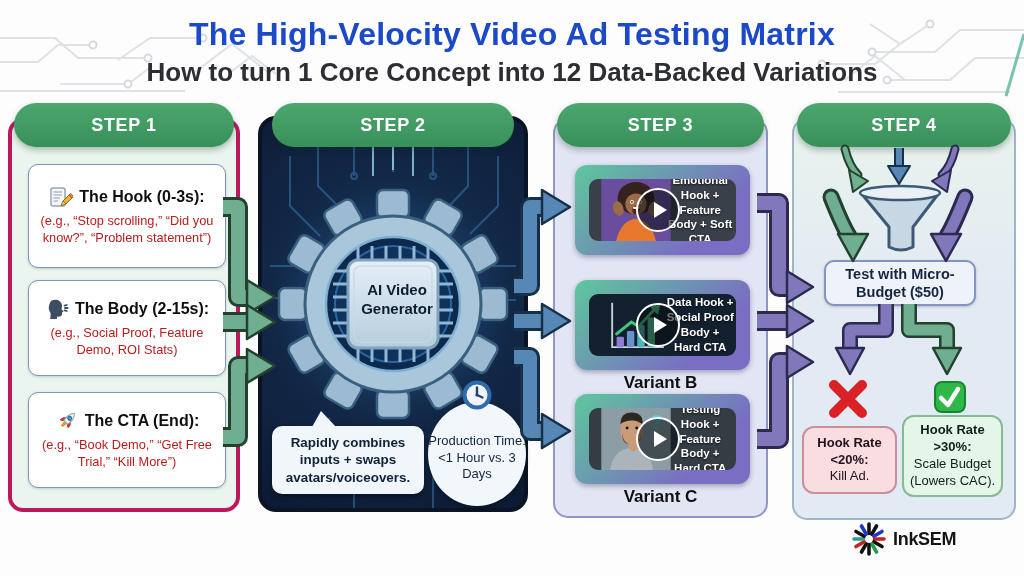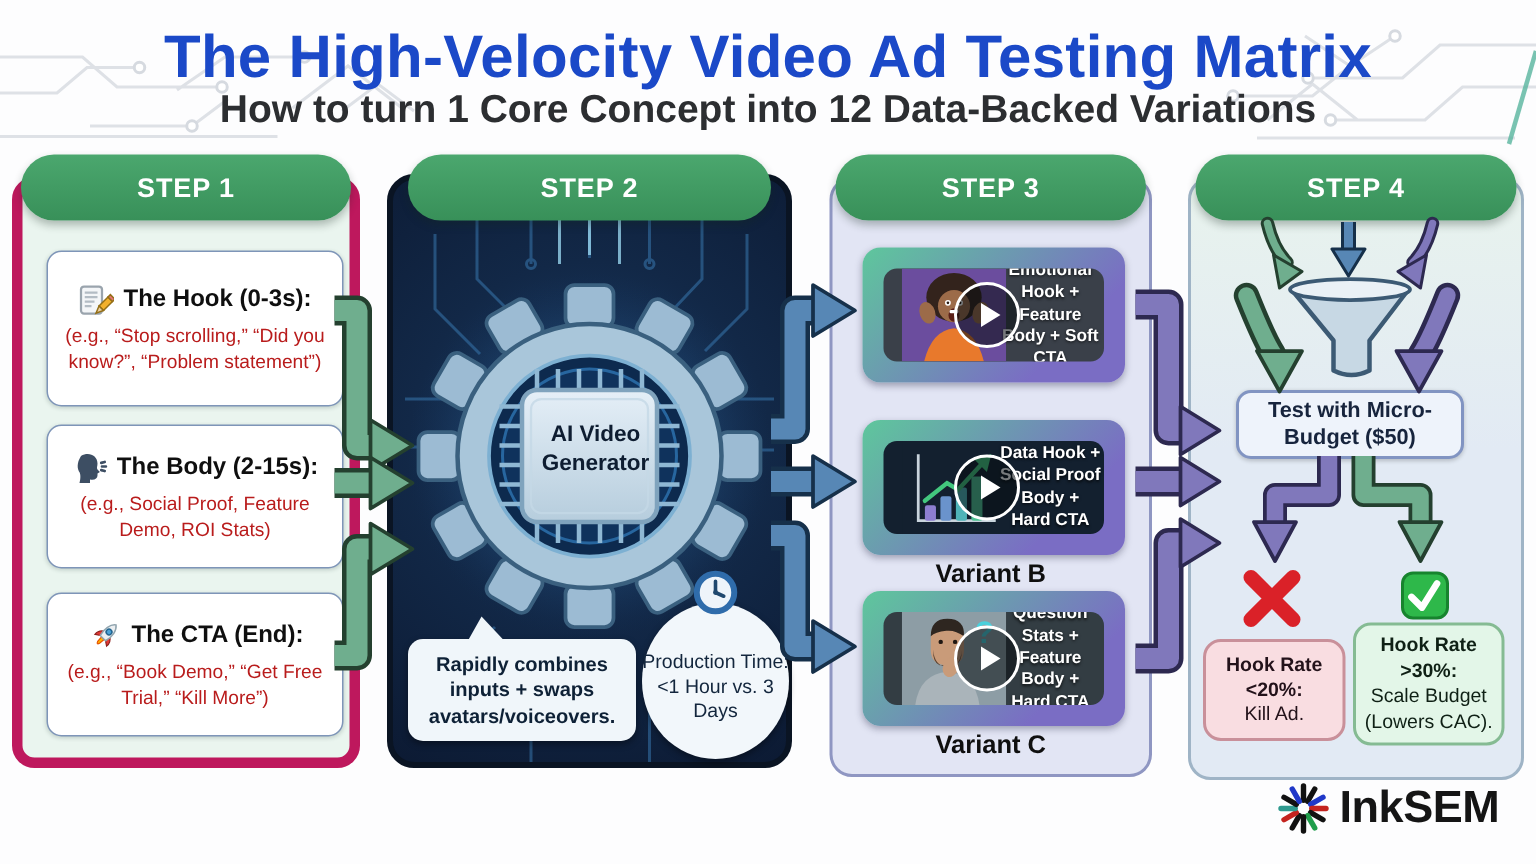--- a/index.html
+++ b/index.html
@@ -2,27 +2,27 @@
 <html><head>
 <meta charset="utf-8">
 <style>
   html,body{margin:0;padding:0;background:#e8e8e8;}
   .canvas{position:relative;width:1024px;height:576px;background:#fdfdfe;overflow:hidden;
           font-family:"Liberation Sans",sans-serif;}
   svg{display:block}
 
   
   .title{position:absolute;top:16px;left:0;width:100%;text-align:center;
-         font-size:40px;font-weight:bold;color:#1b49c8;letter-spacing:.2px;z-index:4}
+         font-size:32px;font-weight:bold;color:#1b49c8;letter-spacing:.2px;z-index:4}
   .subtitle{position:absolute;top:57px;left:0;width:100%;text-align:center;
             font-size:26px;font-weight:600;color:#2c2e31;z-index:4}
 
   
   .panel{position:absolute;border-radius:15px;box-sizing:border-box;z-index:1}
-  #panel1{left:8px;top:118px;width:232px;height:394px;background:#eaf5ef;border:7px solid #be185d}
+  #panel1{left:8px;top:118px;width:232px;height:394px;background:#eaf5ef;border:4px solid #be185d}
   #panel2{left:258px;top:116px;width:270px;height:396px;border-radius:18px;
           background:radial-gradient(circle at 50% 45%, #1c3f69 0%, #122847 48%, #0c1a33 100%);
           border:4px solid #0a1423}
   #panel3{left:553px;top:118px;width:215px;height:400px;background:#e2e5f4;border:2px solid #8f96c2}
   #panel4{left:792px;top:118px;width:224px;height:402px;
           background:linear-gradient(180deg,#e8f3ed 0%,#e2eaf4 45%);border:2px solid #9fb4c6}
 
   .pill{position:absolute;height:44px;border-radius:22px;z-index:5;
         background:linear-gradient(180deg,#4ba76e,#389059);
         color:#fff;font-weight:bold;font-size:18px;letter-spacing:.6px;
@@ -89,21 +89,21 @@
            padding:2px 8px;box-sizing:border-box;box-shadow:0 1px 3px rgba(0,0,0,.2)}
   .resultbox{position:absolute;border-radius:12px;text-align:center;font-size:13px;line-height:1.3;
            display:flex;flex-direction:column;justify-content:center;padding:4px;box-sizing:border-box}
   #failbox{left:8px;top:306px;width:95px;height:68px;background:#f9dde1;border:2px solid #c9909a;color:#23121a}
   #passbox{left:108px;top:295px;width:101px;height:82px;background:#e3f6e8;border:2px solid #85bb93;color:#0f2015}
   .cond{font-weight:bold}
   .act{font-weight:500}
 
   
   .footer{position:absolute;left:852px;top:522px;display:flex;align-items:center;gap:7px;z-index:4}
-  .brand{font-size:30px;font-weight:bold;color:#151515;letter-spacing:-.3px}
+  .brand{font-size:18px;font-weight:bold;color:#151515;letter-spacing:-.3px}
 
   .overlay-svg{position:absolute;left:0;top:0;z-index:6;pointer-events:none}
   .bg-svg{position:absolute;left:0;top:0;z-index:0}
   .inner-svg{position:absolute;left:0;top:0;z-index:2}
 </style>
 </head>
 <body>
 
 <div class="canvas">
 
@@ -274,21 +274,21 @@
           <path d="M26,24 Q26,8 41,8 Q56,8 56,24 L56,34 Q56,48 41,48 Q26,48 26,34 Z" fill="#c99b79"></path>
           <path d="M26,22 Q26,6 41,6 Q57,6 56,22 Q48,16 40,17 Q30,18 26,22 Z" fill="#2e2620"></path>
           <path d="M28,34 Q30,50 41,49 Q53,50 54,34 Q54,46 48,48 L34,48 Q28,46 28,34 Z" fill="#5a4332"></path>
           <circle cx="35" cy="27" r="2" fill="#1f1712"></circle>
             <circle cx="48" cy="27" r="2" fill="#1f1712"></circle>
           <path d="M12,84 Q16,56 41,54 Q66,56 70,84 Z" fill="#aab4ba"></path>
           <ellipse cx="44" cy="50" rx="7" ry="9" fill="#c99b79" transform="rotate(20 44 50)"></ellipse>
           <text x="66" y="28" font-family="Liberation Sans, sans-serif" font-size="28" font-weight="bold" fill="#49d0dc">?</text>
         </svg>
         <div class="play"></div>
-        <div class="overlay-text">Question Stats + Feature Body + Hard CTA</div>
+        <div class="overlay-text">Testing Hook + Feature Body + Hard CTA</div>
       </div>
     </div>
     <div class="caption" id="captionC">Variant C</div>
   </div>
 
   <div class="panel" id="panel4">
     <div class="testbox">Test with Micro-Budget ($50)</div>
     <div class="resultbox" id="failbox">
       <span class="cond">Hook Rate &lt;20%:</span>
       <span class="act">Kill Ad.</span>

